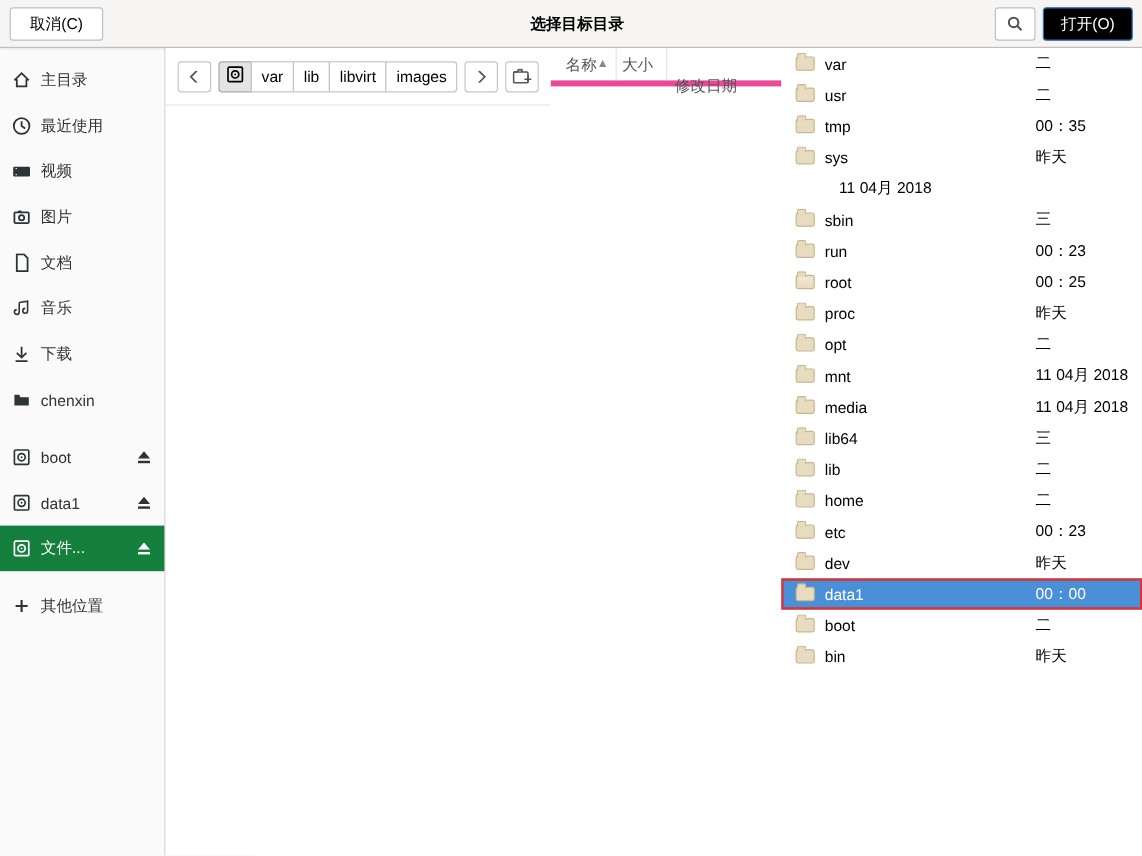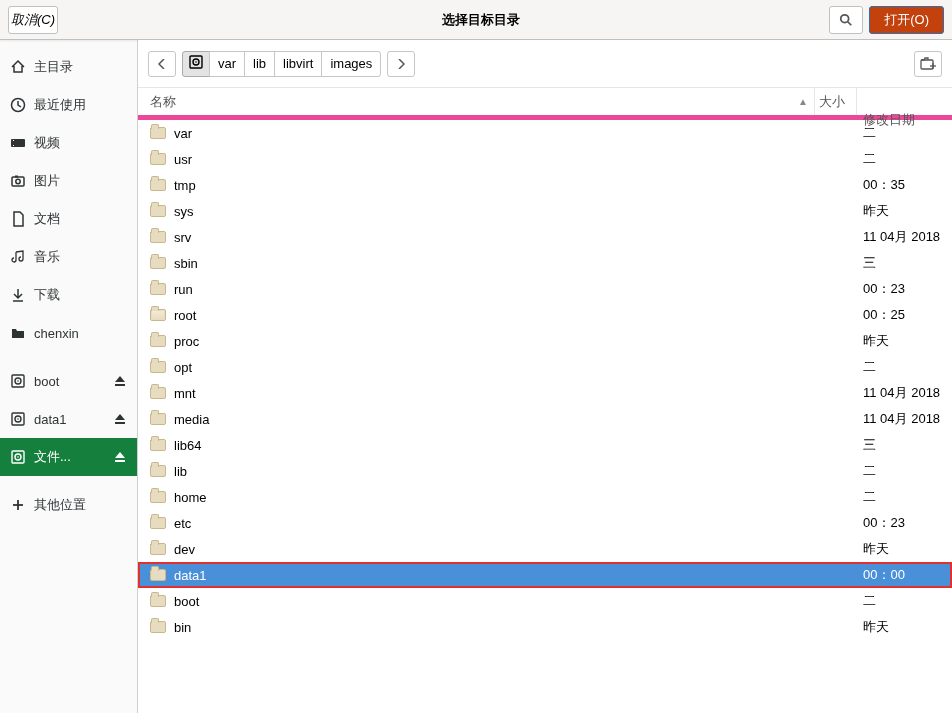--- a/index.html
+++ b/index.html
@@ -1,34 +1,34 @@
 <!DOCTYPE html>
 <html><head>
 <meta charset="utf-8">
 <style>
 * { box-sizing: border-box; margin: 0; padding: 0; font-family: sans-serif; font-size: 13px; }
 body { background: #f0f0f0; width: 952px; height: 713px; overflow: hidden; }
 
 .topbar { height: 40px; background: #f6f5f4; border-bottom: 1px solid #c0c0c0; display: flex; align-items: center; padding: 0 8px; position: relative; box-shadow: 0 1px 2px rgba(0,0,0,0.08); }
-.topbar .cancel { height: 28px; padding: 0 2px; background: #fff; border: 1px solid #c0c0c0; border-radius: 3px; cursor: pointer; font-style: italic; }
+.topbar .cancel { height: 28px; padding: 0 16px; background: #fff; border: 1px solid #c0c0c0; border-radius: 3px; cursor: pointer; }
 .topbar .title { position: absolute; left: 10px; right: 0; text-align: center; font-weight: bold; pointer-events: none; }
 .topbar .right { margin-left: auto; display: flex; gap: 6px; }
 .topbar .search-btn { width: 34px; height: 28px; background: #fff; border: 1px solid #c0c0c0; border-radius: 3px; display: flex; align-items: center; justify-content: center; cursor: pointer; }
-.topbar .open-btn { height: 28px; padding: 0 14px; background: #c2410c; color: #fff; border: 1px solid #2b6fb5; border-radius: 3px; cursor: pointer; }
+.topbar .open-btn { height: 28px; padding: 0 14px; background: #000000; color: #fff; border: 1px solid #2b6fb5; border-radius: 3px; cursor: pointer; }
 
 .body { display: flex; height: calc(100% - 40px); }
 
 .sidebar { width: 138px; background: #fbfafa; border-right: 1px solid #d0d0d0; display: flex; flex-direction: column; padding-top: 8px; }
 .sb-item { display: flex; align-items: center; gap: 8px; height: 38px; padding: 0 10px; cursor: pointer; color: #2e3436; }
 .sb-item.selected { background: #15803d; color: #fff; }
 .sb-item .ic { width: 16px; height: 16px; display: flex; align-items: center; justify-content: center; flex-shrink: 0; }
 .sb-item .lbl { flex: 1; white-space: nowrap; overflow: hidden; }
 .sb-item .eject { width: 14px; height: 14px; display: flex; align-items: center; justify-content: center; }
 
-.main { flex: 1; background: #fff; display: flex; flex-direction: column; position: relative; }
+.main { flex: 1; background: #fff; display: flex; position: relative; }
 .pathbar { height: 48px; border-bottom: 1px solid #e6e6e6; display: flex; align-items: center; padding: 0 10px; gap: 6px; }
 .pbtn { height: 26px; min-width: 28px; padding: 0 8px; background: #fff; border: 1px solid #c6c6c6; border-radius: 3px; display: flex; align-items: center; justify-content: center; cursor: pointer; font-size: 12px; }
 .pbtn.sel { background: #e4e4e4; border-color:#aaa; }
 .pbtn.icon-only { padding: 0; width: 28px; }
 .create-folder { margin-left: auto; }
 
 .cols { height: 32px; border-bottom: 5px solid #ec4899; display: flex; align-items: center; color: #555; }
 .cols .c-name { flex: 1; padding-left: 12px; display: flex; align-items: center; border-right: 1px solid #e6e6e6; height:100%; }
 .cols .c-name .sort { margin-left: auto; margin-right: 6px; color:#888; font-size:10px;}
 .cols .c-size { width: 42px; text-align: left; padding: 0 4px; border-right: 1px solid #e6e6e6; height:100%; display:flex;align-items:center; }
@@ -276,24 +276,20 @@
         </div>
         <div class="row">
           <div class="fname">
             <span class="folder-ic"></span>
             <span>sys</span>
           </div>
           <div class="fsize"></div>
           <div class="fdate">昨天</div>
         </div>
         <div class="row">
-          <div class="fname">
-            <span class="folder-ic"></span>
-            <span>srv</span>
-          </div>
           <div class="fsize"></div>
           <div class="fdate">11 04月 2018</div>
         </div>
         <div class="row">
           <div class="fname">
             <span class="folder-ic"></span>
             <span>sbin</span>
           </div>
           <div class="fsize"></div>
           <div class="fdate">三</div>

